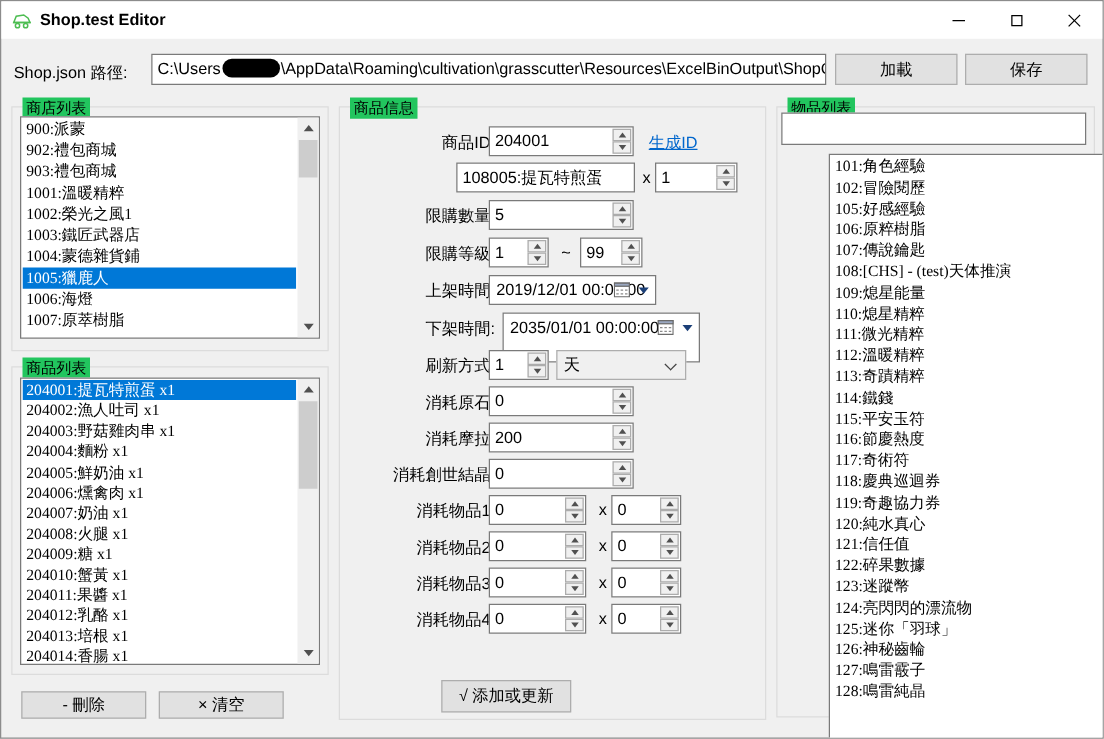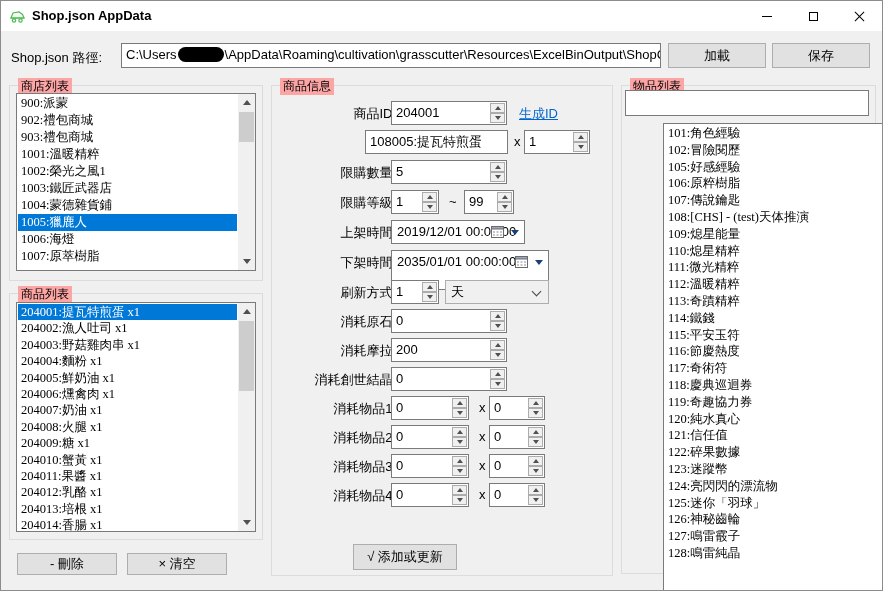--- a/index.html
+++ b/index.html
@@ -23,21 +23,21 @@
       width:1px; height:13px; background:#000; }
   .glyph-x::before { transform:rotate(45deg); } .glyph-x::after { transform:rotate(-45deg); }
 
   
   .lbl { position:absolute; font-size:13px; color:#000; white-space:nowrap; }
   .tbox { position:absolute; background:#fff; border:1px solid #7a7a7a; font-size:13px;
           line-height:21px; padding-left:4px; white-space:nowrap; overflow:hidden; }
   .btn { position:absolute; background:#E1E1E1; border:1px solid #ADADAD; font-size:13px;
          color:#000; display:flex; align-items:center; justify-content:center; }
   .groupbox { position:absolute; border:1px solid #DCDCDC; }
-  .gb-label { position:absolute; top:-8px; left:8px; background:#fca5a5; padding:0 3px;
+  .gb-label { position:absolute; top:-8px; left:8px; background:#22c55e; padding:0 3px;
               font-size:12px; color:#000; white-space:nowrap; }
   .listbox { position:absolute; background:#fff; border:1px solid #7a7a7a; overflow:hidden;font-family:Liberation Serif, serif; }
   .lb-items { position:absolute; left:1px; top:1px; right:18px; overflow:hidden; }
   .lb-item { font-size:12.5px; padding-left:3px; white-space:nowrap; overflow:hidden; color:#000; }
   .lb-item.selected { background:#0078D7; color:#fff; }
   .rows-a .lb-item { line-height:17px; height:17px; }
   .rows-b .lb-item { line-height:16.4px; height:16.4px; }
   .rows-c .lb-item { line-height:16.8px; height:16.8px; }
 
   .vscroll { position:absolute; top:0; right:0; bottom:0; width:17px; background:#F0F0F0; }
@@ -80,21 +80,21 @@
 
 <div class="win">
 
   <div class="titlebar">
     <svg class="app-icon" viewBox="0 0 17 17">
       <path d="M2 10 L4 5 L10 4 L13.5 6.5 L15 10 Z" fill="none" stroke="#4DBD52" stroke-width="1.2"></path>
       <path d="M1.5 10 H15.5" stroke="#4DBD52" stroke-width="1.2"></path>
       <circle cx="5" cy="12.5" r="1.7" fill="none" stroke="#4DBD52" stroke-width="1.2"></circle>
       <circle cx="11.5" cy="12.5" r="1.7" fill="none" stroke="#4DBD52" stroke-width="1.2"></circle>
     </svg>
-    <div class="title-text">Shop.json AppData</div>
+    <div class="title-text">Shop.test Editor</div>
     <div class="cap-btn cap-min">
         <span class="glyph-min"></span>
       </div>
     <div class="cap-btn cap-max">
         <span class="glyph-max"></span>
       </div>
     <div class="cap-btn cap-close">
         <span class="glyph-x"></span>
       </div>
   </div>
@@ -242,21 +242,21 @@
     <span class="val">2019/12/01 00:00:00</span>
     <svg class="cal" width="13" height="13" viewBox="0 0 13 13">
         <rect x="0.5" y="1.5" width="12" height="11" fill="#fff" stroke="#6a6a6a"></rect>
         <rect x="0.5" y="1.5" width="12" height="2.5" fill="#9aa7c0" stroke="#6a6a6a"></rect>
         <path d="M2 7h2M5.5 7h2M9 7h2M2 10h2M5.5 10h2M9 10h2" stroke="#8a8a8a" stroke-width="1"></path>
       </svg>
     <span class="drop tri-down"></span>
   </div>
 
   <div class="flabel" style="left:275px; top:253px;">下架時間:</div>
-  <div class="dtp" style="left:390px; top:249px; width:158px; height:40px;">
+  <div class="dtp" style="left:401px; top:249px; width:158px; height:40px;">
     <span class="val">2035/01/01 00:00:00</span>
     <svg class="cal" width="13" height="13" viewBox="0 0 13 13">
         <rect x="0.5" y="1.5" width="12" height="11" fill="#fff" stroke="#6a6a6a"></rect>
         <rect x="0.5" y="1.5" width="12" height="2.5" fill="#9aa7c0" stroke="#6a6a6a"></rect>
         <path d="M2 7h2M5.5 7h2M9 7h2M2 10h2M5.5 10h2M9 10h2" stroke="#8a8a8a" stroke-width="1"></path>
       </svg>
     <span class="drop tri-down"></span>
   </div>
 
   <div class="flabel" style="left:275px; top:283px;">刷新方式:</div>

